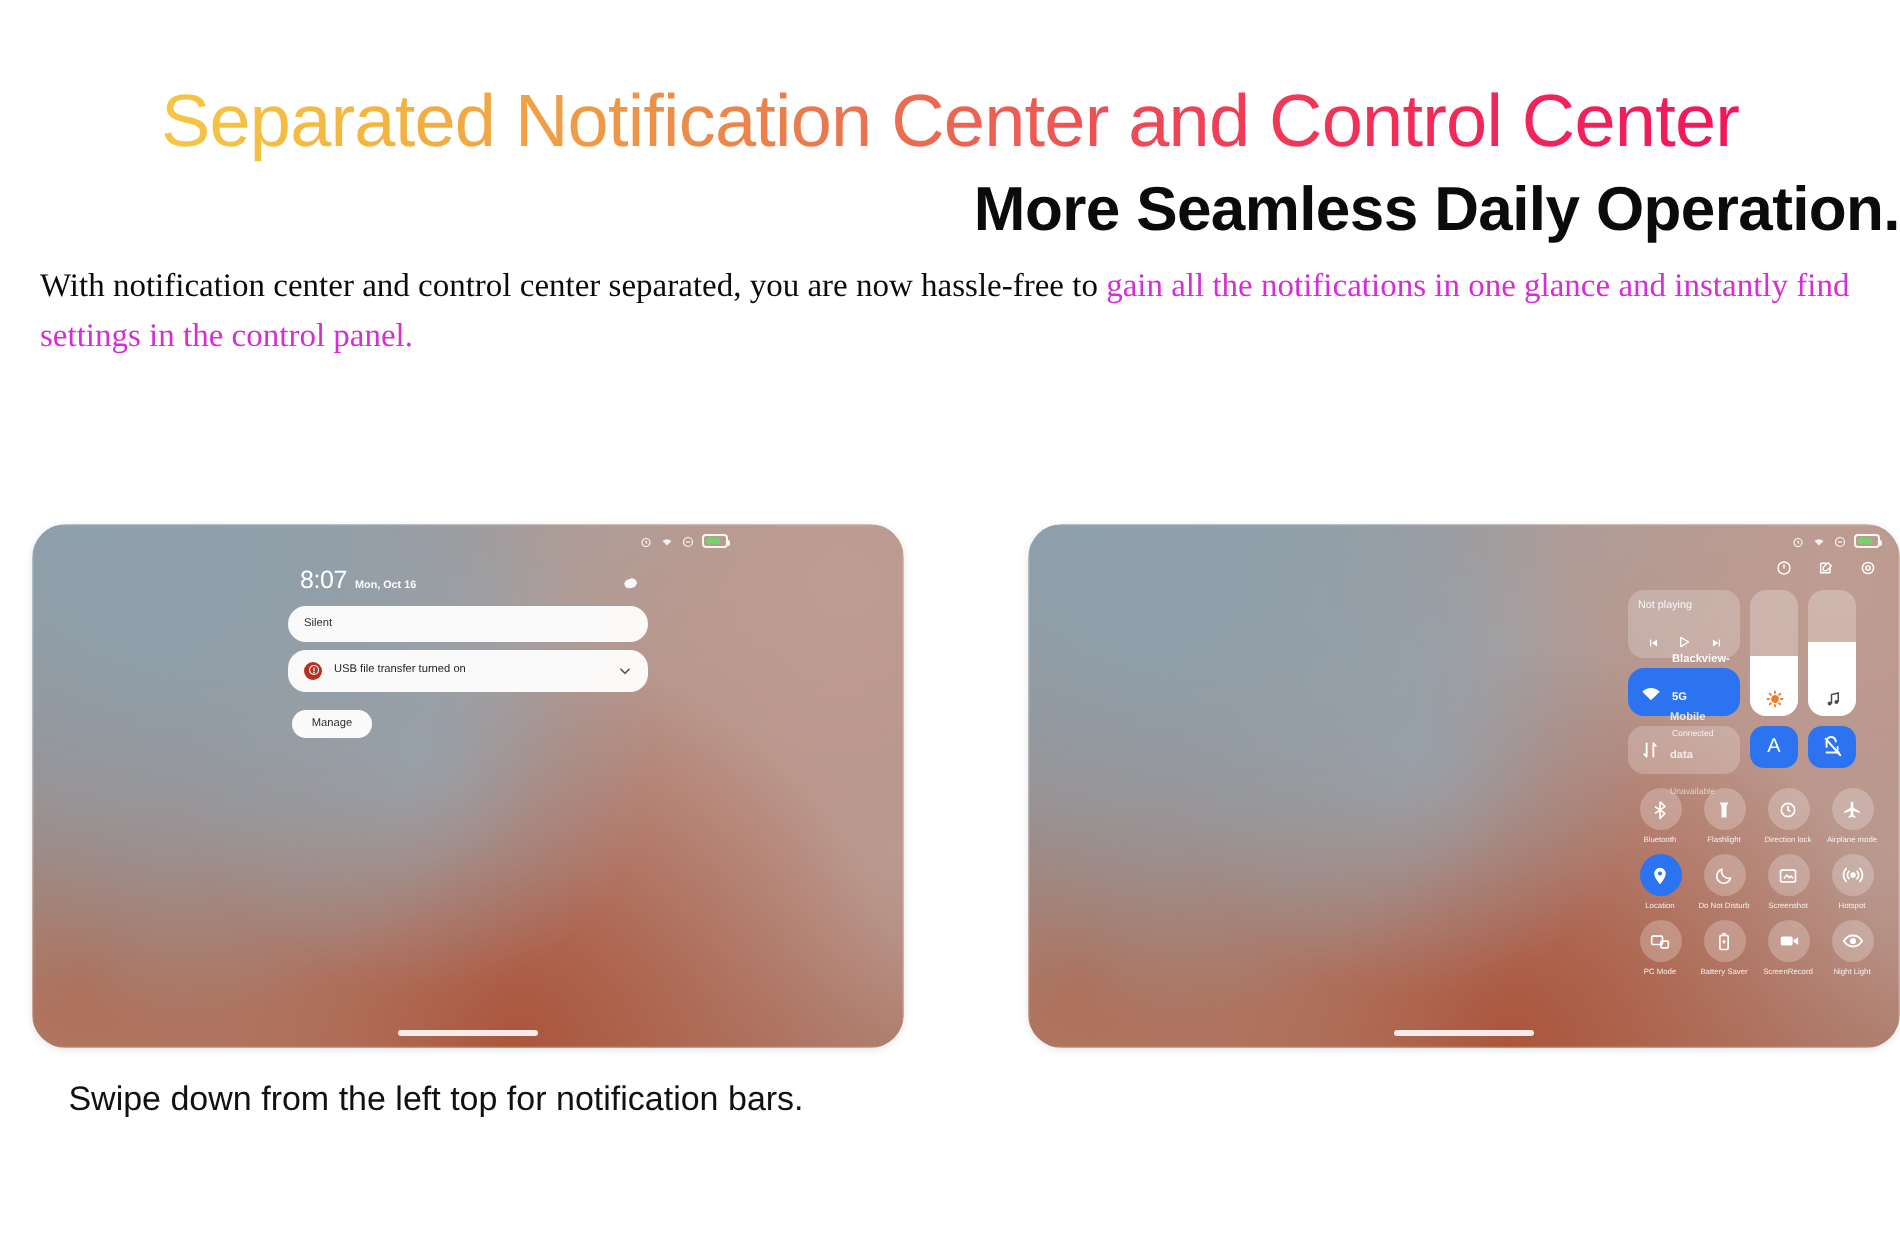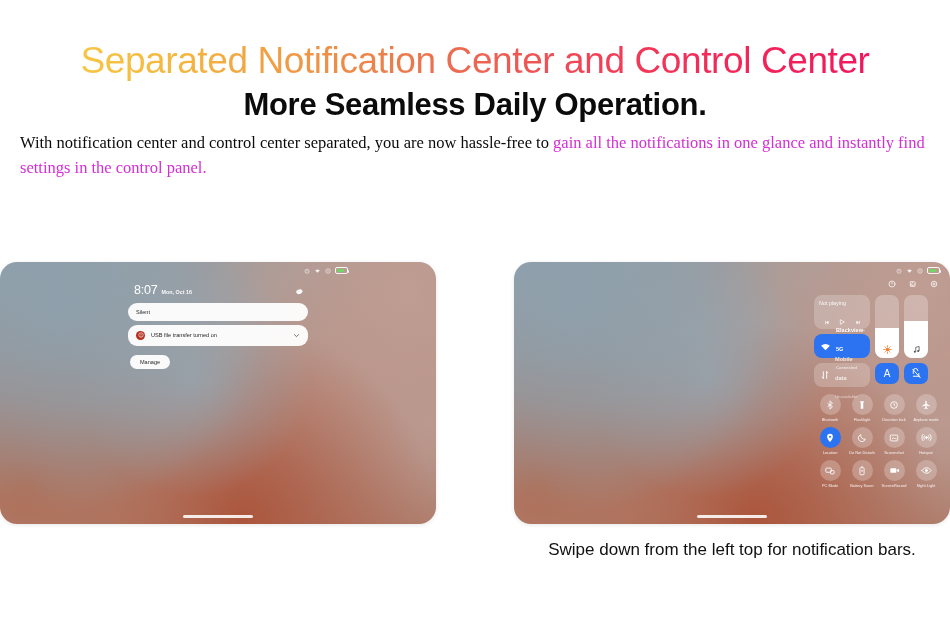--- a/index.html
+++ b/index.html
@@ -33,41 +33,42 @@
     white-space: nowrap;
   }
 
   .headline-sub {
     margin-top: 7px;
     font-size: 31px;
     font-weight: 700;
     color: #0b0b0b;
     letter-spacing: -0.3px;
     line-height: 1.1;
+    text-align: right;
   }
 
   .blurb {
     margin: 8px auto 0 auto;
     width: 910px;
     font-size: 16.5px;
     line-height: 1.52;
     color: #0b0b0b;
     font-family: Liberation Serif, serif;
   }
   .blurb .accent { color: #d42ed4; }
 
   
   .tablets {
     position: absolute;
     top: 262px;
     left: 0;
     width: 950px;
     display: flex;
-    justify-content: space-between;
-    gap: 33px;
+    justify-content: flex-end;
+    gap: 62px;
   }
 
   .tablet {
     width: 436px;
     height: 262px;
     border-radius: 17px;
     position: relative;
     overflow: hidden;
     box-shadow: 0 1px 4px rgba(0,0,0,0.10);
     flex: none;
@@ -281,21 +282,21 @@
     white-space: nowrap;
   }
 
   
   .captions {
     position: absolute;
     top: 538px;
     left: 0;
     width: 950px;
     display: flex;
-    justify-content: flex-end;
+    justify-content: flex-start;
     gap: 58px;
   }
   .caption {
     width: 436px;
     text-align: center;
     font-size: 17px;
     line-height: 1.45;
     color: #111;
     flex: none;
   }

